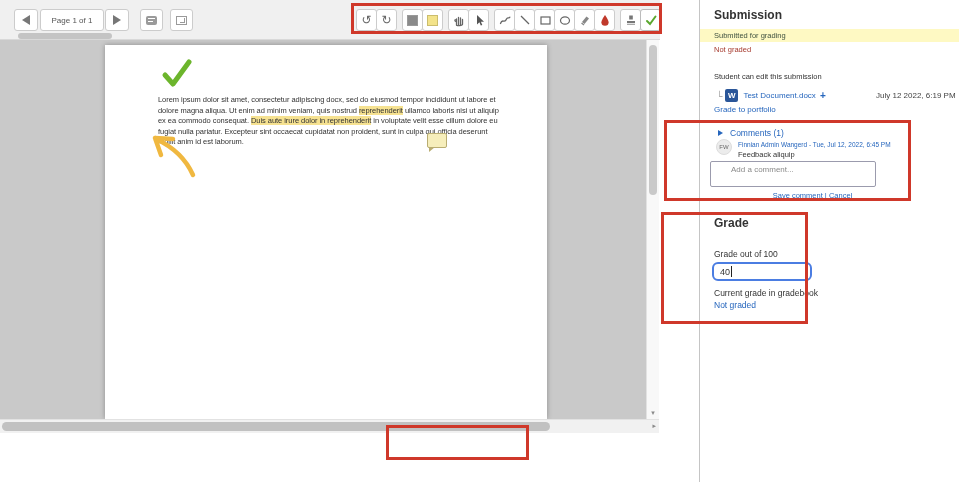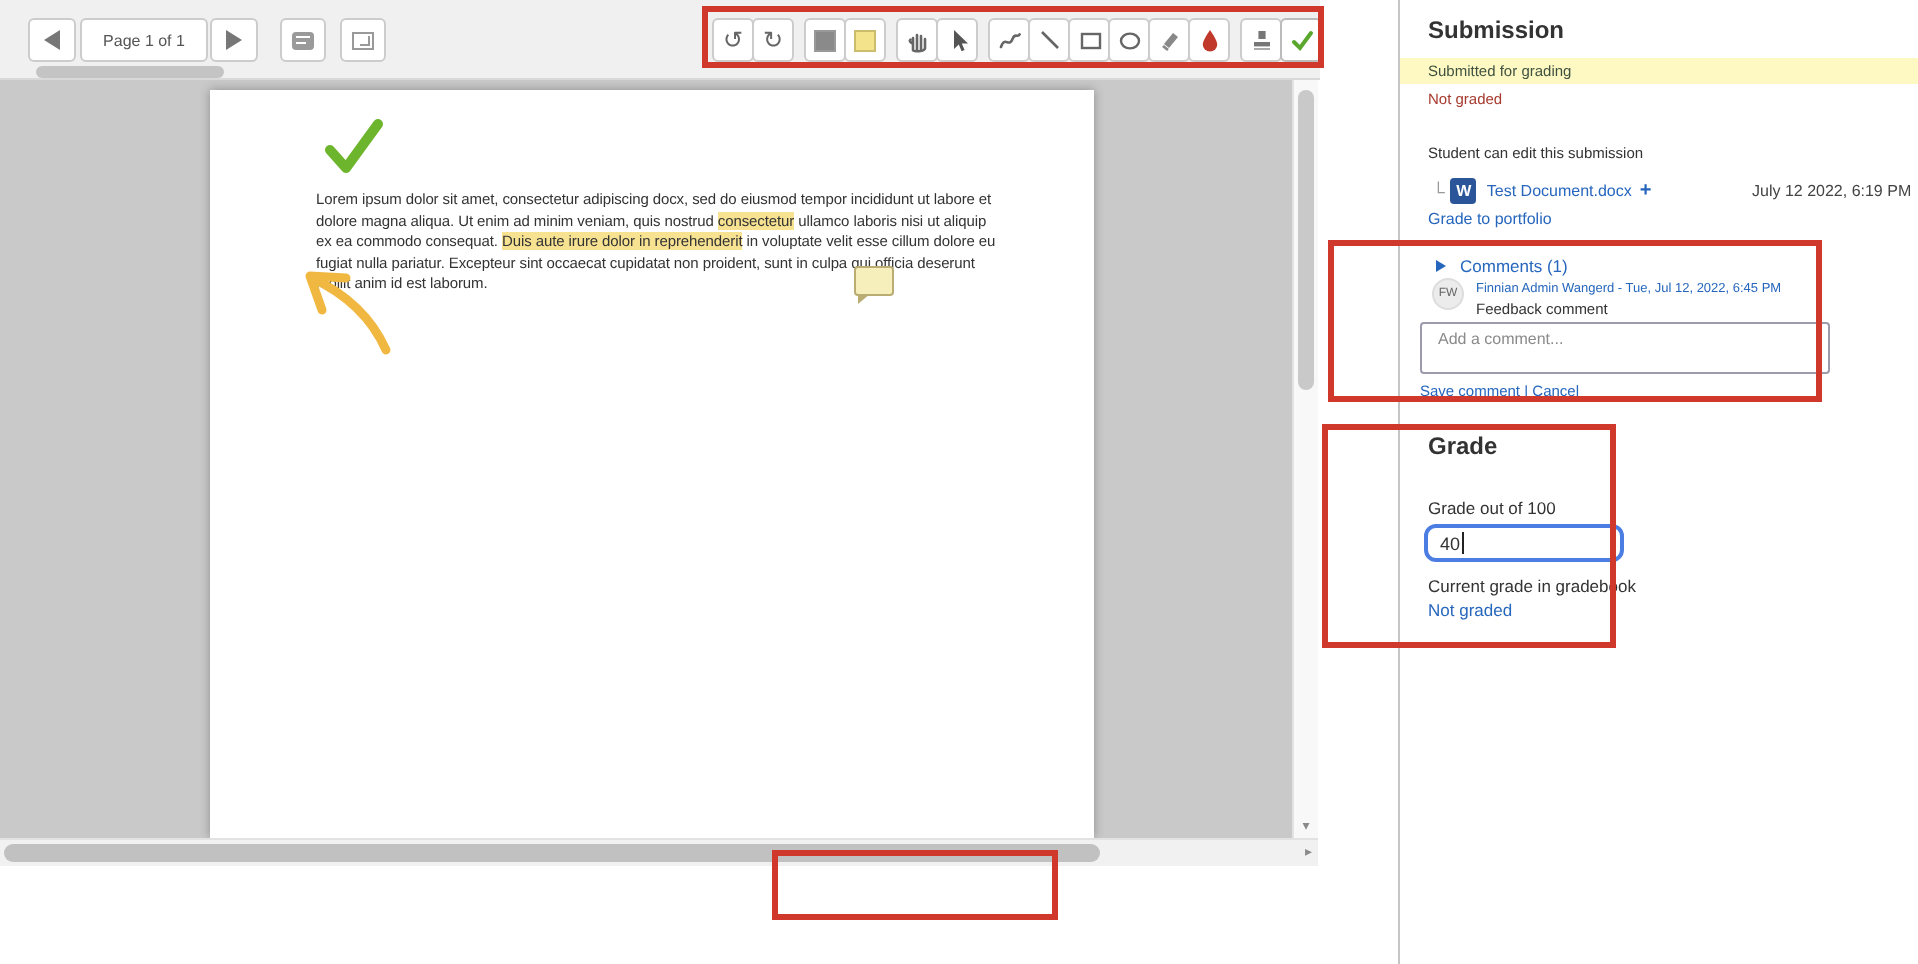--- a/index.html
+++ b/index.html
@@ -70,25 +70,25 @@
   .filedate{position:absolute;left:176px;top:91px;font-size:8px;color:#444;}
   .export{position:absolute;left:14px;top:105px;font-size:8px;}
   .c-head{position:absolute;left:18px;top:128px;display:flex;align-items:center;font-size:8.5px;color:#2666bd;cursor:pointer;}
   .c-tri{width:0;height:0;border-left:5px solid #2666bd;border-top:3.5px solid transparent;
     border-bottom:3.5px solid transparent;margin-right:7px;}
   .avatar{position:absolute;left:16px;top:139px;width:16px;height:16px;border-radius:50%;background:#ececec;
     border:1px solid #ddd;box-sizing:border-box;font-size:6px;color:#666;text-align:center;line-height:14px;}
   .c-meta{position:absolute;left:38px;top:141px;font-size:6.5px;color:#2666bd;}
   .c-body{position:absolute;left:38px;top:150px;font-size:7.5px;color:#333;}
   .trash{position:absolute;left:266px;top:139px;cursor:pointer;}
-  .c-textarea{position:absolute;left:10px;top:161px;width:205px;height:26px;box-sizing:border-box;
+  .c-textarea{position:absolute;left:10px;top:161px;width:166px;height:26px;box-sizing:border-box;
     border:1px solid #9b9bad;border-radius:2px;resize:none;font-family:"Liberation Sans",sans-serif;
-    font-size:8px;padding:3px 8px;color:#333;}
+    font-size:8px;padding:3px 20px;color:#333;}
   .c-textarea::placeholder{color:#8a8a8a;}
-  .c-actions{position:absolute;left:10px;top:191px;width:205px;text-align:left;font-size:7.5px;color:#2666bd;}
+  .c-actions{position:absolute;left:10px;top:191px;width:205px;text-align:center;font-size:7.5px;color:#2666bd;}
   .g-label{position:absolute;left:14px;top:249px;font-size:8.5px;color:#333;}
   .g-help{position:absolute;left:271px;top:247px;}
   .g-input{position:absolute;left:12px;top:262px;width:100px;height:19px;box-sizing:border-box;
     border:2px solid #4b7de2;border-radius:6px;background:#fff;display:flex;align-items:center;
     padding-left:6px;font-size:9px;color:#333;cursor:text;}
   .caret{display:inline-block;width:1px;height:11px;background:#222;margin-left:1px;}
   .g-gb{position:absolute;left:14px;top:288px;font-size:8.5px;color:#333;}
   .g-ng{position:absolute;left:14px;top:300px;font-size:8.5px;}
 
   
@@ -192,21 +192,21 @@
   </div>
 
   <div class="canvas">
     <div class="page">
       <svg class="stamp-check" width="36" height="34" viewBox="0 0 36 34">
         <polyline points="6,19 14,28 30,6" stroke="#6cb52c" stroke-width="5" fill="none" stroke-linecap="round" stroke-linejoin="round"></polyline>
       </svg>
 
       <div class="doctext">
         <div class="docline"><span>Lorem ipsum dolor sit amet, consectetur adipiscing docx, sed do eiusmod tempor incididunt ut labore et</span><span class="hl"></span><span></span></div>
-        <div class="docline"><span>dolore magna aliqua. Ut enim ad minim veniam, quis nostrud </span><span class="hl">consectetur</span><span> ullamco laboris nisi ut aliquip</span></div>
+        <div class="docline"><span>dolore magna aliqua. Ut enim ad minim veniam, quis nostrud </span><span class="hl">reprehenderit</span><span> ullamco laboris nisi ut aliquip</span></div>
         <div class="docline"><span>ex ea commodo consequat. </span><span class="hl">Duis aute irure dolor in reprehenderit</span><span> in voluptate velit esse cillum dolore eu</span></div>
         <div class="docline"><span>fugiat nulla pariatur. Excepteur sint occaecat cupidatat non proident, sunt in culpa qui officia deserunt</span><span class="hl"></span><span></span></div>
         <div class="docline"><span>mollit anim id est laborum.</span><span class="hl"></span><span></span></div>
       </div>
 
       <svg class="arrow-anno" width="54" height="46" viewBox="0 0 54 46">
         <path d="M46,42 C38,24 24,13 9,6" stroke="#f0b840" stroke-width="4.5" fill="none" stroke-linecap="round"></path>
         <path d="M26,6 L8,5 M8,5 L14,22" stroke="#f0b840" stroke-width="4.5" fill="none" stroke-linecap="round"></path>
       </svg>
 
@@ -257,21 +257,21 @@
     </div>
     <div class="filedate">July 12 2022, 6:19 PM</div>
     <div class="export link">Grade to portfolio</div>
 
     <div class="c-head">
       <span class="c-tri"></span>
       <span>Comments (1)</span>
     </div>
     <div class="avatar">FW</div>
     <div class="c-meta">Finnian Admin Wangerd - Tue, Jul 12, 2022, 6:45 PM</div>
-    <div class="c-body">Feedback comment</div>
+    <div class="c-body">Feedback aliquip</div>
     <svg class="trash" width="11" height="13" viewBox="0 0 11 13">
       <rect x="4" y="0.5" width="3" height="1.3" fill="#2666bd"></rect>
       <rect x="1" y="2.2" width="9" height="1.3" fill="#2666bd"></rect>
       <path d="M2,4.5 h7 v7 a1,1 0 0 1 -1,1 h-5 a1,1 0 0 1 -1,-1 Z" fill="#2666bd"></path>
       <line x1="4" y1="6" x2="4" y2="11" stroke="#fff" stroke-width="0.8"></line>
       <line x1="5.5" y1="6" x2="5.5" y2="11" stroke="#fff" stroke-width="0.8"></line>
       <line x1="7" y1="6" x2="7" y2="11" stroke="#fff" stroke-width="0.8"></line>
     </svg>
     <textarea class="c-textarea" placeholder="Add a comment..." style=""></textarea>
     <div class="c-actions">

